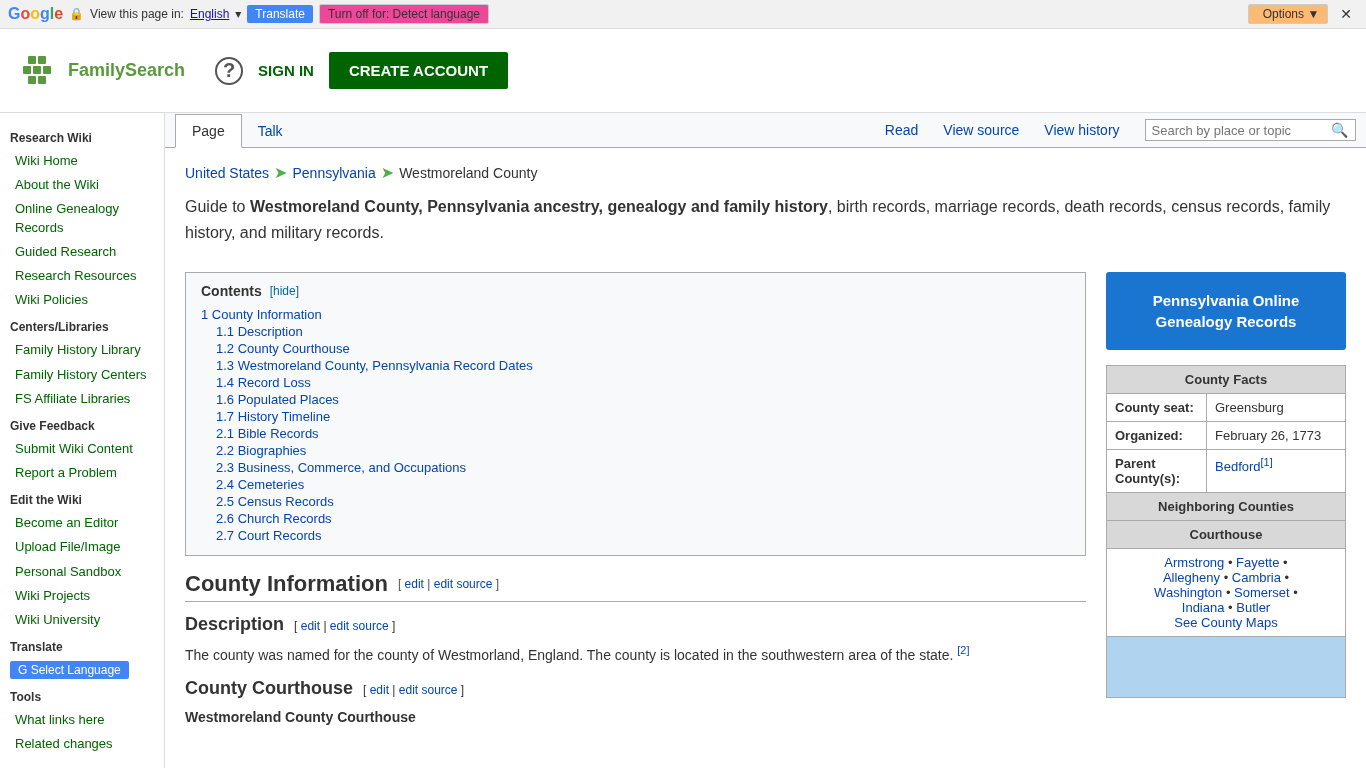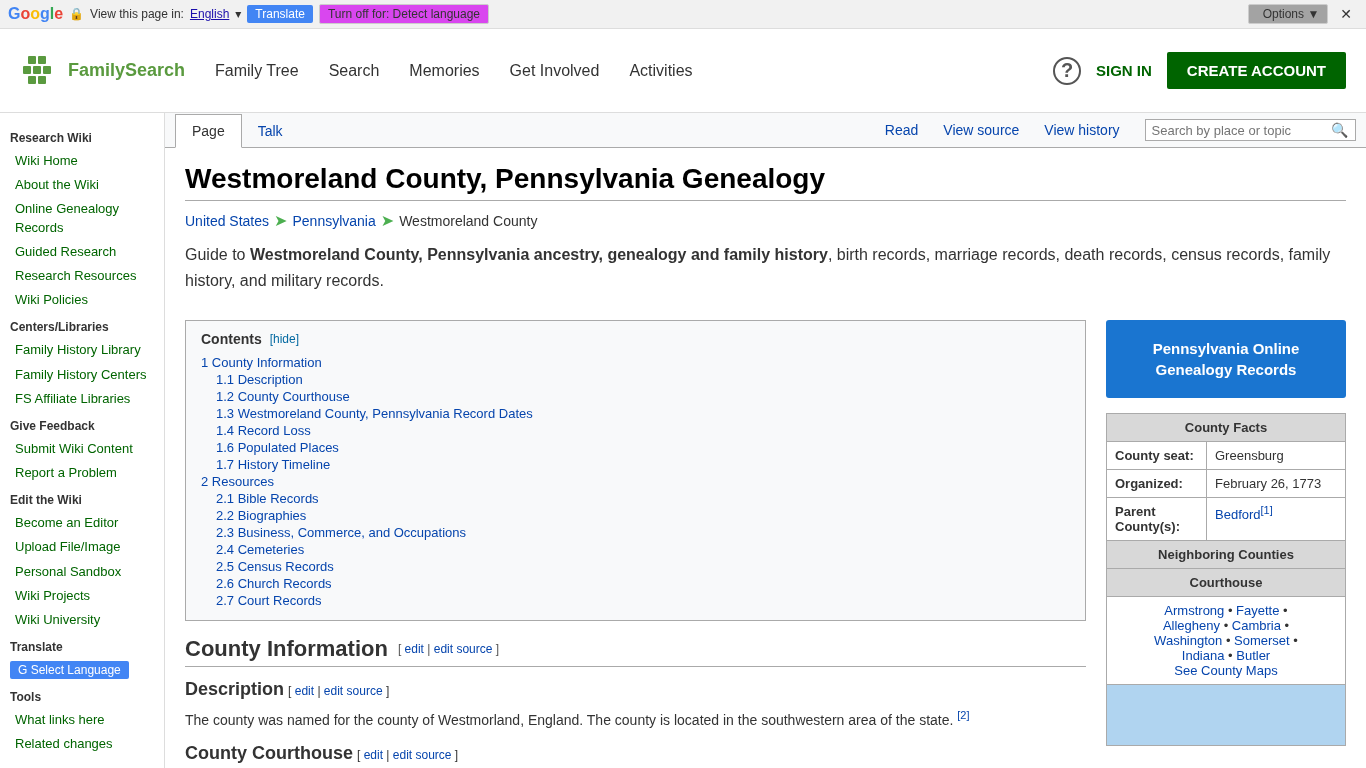--- a/index.html
+++ b/index.html
@@ -20,27 +20,27 @@
     .translate-bar button {
       padding: 2px 8px;
       background: #4285F4;
       color: white;
       border: none;
       border-radius: 2px;
       cursor: pointer;
       font-size: 12px;
     }
     .translate-bar .turn-off-btn {
-      background: #d946ef;
+      background: #ec4899;
       color: #333;
       border: 1px solid #ccc;
     }
     .translate-bar .options-btn {
       margin-left: auto;
-      background: #a3a3a3;
+      background: #fdba74;
       color: #333;
       border: 1px solid #ccc;
       padding-left: 14px;
     }
     .translate-bar .close-btn {
       background: none;
       border: none;
       color: #333;
       cursor: pointer;
       font-size: 14px;
@@ -293,21 +293,21 @@
       gap: 10px;
     }
     .section-heading .edit-links { font-size: 12px; font-weight: normal; color: #555; }
     .section-heading .edit-links a { color: #0645ad; text-decoration: none; }
     .subsection-heading {
       font-size: 18px;
       font-weight: bold;
       margin: 12px 0 6px;
       display: flex;
       align-items: baseline;
-      gap: 4px;
+      gap: 10px;
     }
     .subsection-heading .edit-links { font-size: 12px; font-weight: normal; }
     .subsection-heading .edit-links a { color: #0645ad; text-decoration: none; }
 
     
     .county-facts-table {
       border-collapse: collapse;
       width: 100%;
       font-size: 13px;
       border: 1px solid #aaa;
@@ -398,27 +398,20 @@
       <rect x="8" y="5" width="8" height="8" fill="#5a9a3f" rx="1"></rect>
       <rect x="18" y="5" width="8" height="8" fill="#5a9a3f" rx="1"></rect>
       <rect x="3" y="15" width="8" height="8" fill="#5a9a3f" rx="1"></rect>
       <rect x="13" y="15" width="8" height="8" fill="#5a9a3f" rx="1"></rect>
       <rect x="23" y="15" width="8" height="8" fill="#5a9a3f" rx="1"></rect>
       <rect x="8" y="25" width="8" height="8" fill="#5a9a3f" rx="1"></rect>
       <rect x="18" y="25" width="8" height="8" fill="#5a9a3f" rx="1"></rect>
     </svg>
     <span style="color:#5a9a3f;font-weight:bold;font-size:18px;">FamilySearch</span>
   </a>
-  <nav class="nav-links">
-    <a href="#">Family Tree</a>
-    <a href="#">Search</a>
-    <a href="#">Memories</a>
-    <a href="#">Get Involved</a>
-    <a href="#">Activities</a>
-  </nav>
   <div class="nav-actions">
     <div class="help-icon">?</div>
     <a href="#" class="sign-in-btn">SIGN IN</a>
     <button class="create-account-btn">CREATE ACCOUNT</button>
   </div>
 </div>
 
 <div class="main-layout">
 
   <div class="sidebar">
@@ -466,21 +459,20 @@
         <a href="#">View source</a>
         <a href="#">View history</a>
         <div class="search-wiki">
           <input type="text" placeholder="Search by place or topic" style="">
           <button>🔍</button>
         </div>
       </div>
     </div>
 
     <div class="page-content">
-      <h1 class="page-title">Westmoreland County, Pennsylvania Genealogy</h1>
 
       <div class="breadcrumb">
         <a href="#">United States</a>
         <span class="arrow">➤</span>
         <a href="#">Pennsylvania</a>
         <span class="arrow">➤</span>
         <span class="current">Westmoreland County</span>
       </div>
 
       <p class="intro-text">
@@ -497,21 +489,20 @@
               <a href="#">[<span>hide</span>]</a>
             </div>
             <ul class="contents-list">
               <li><a href="#">1 County Information</a></li>
               <li class="sub"><a href="#">1.1 Description</a></li>
               <li class="sub"><a href="#">1.2 County Courthouse</a></li>
               <li class="sub"><a href="#">1.3 Westmoreland County, Pennsylvania Record Dates</a></li>
               <li class="sub"><a href="#">1.4 Record Loss</a></li>
               <li class="sub"><a href="#">1.6 Populated Places</a></li>
               <li class="sub"><a href="#">1.7 History Timeline</a></li>
-              <li><a href="#">2 Resources</a></li>
               <li class="sub"><a href="#">2.1 Bible Records</a></li>
               <li class="sub"><a href="#">2.2 Biographies</a></li>
               <li class="sub"><a href="#">2.3 Business, Commerce, and Occupations</a></li>
               <li class="sub"><a href="#">2.4 Cemeteries</a></li>
               <li class="sub"><a href="#">2.5 Census Records</a></li>
               <li class="sub"><a href="#">2.6 Church Records</a></li>
               <li class="sub"><a href="#">2.7 Court Records</a></li>
             </ul>
           </div>
 

